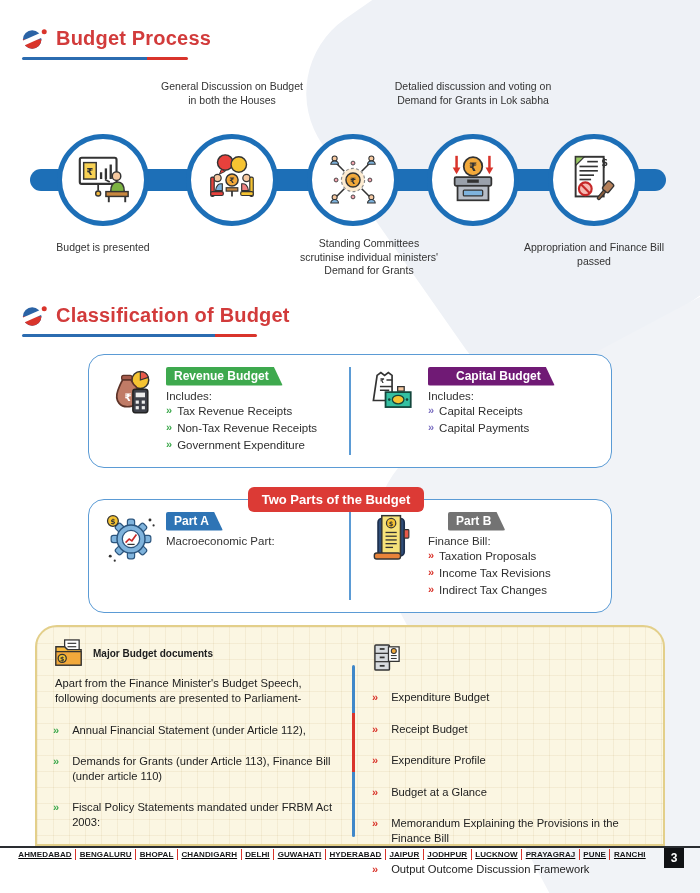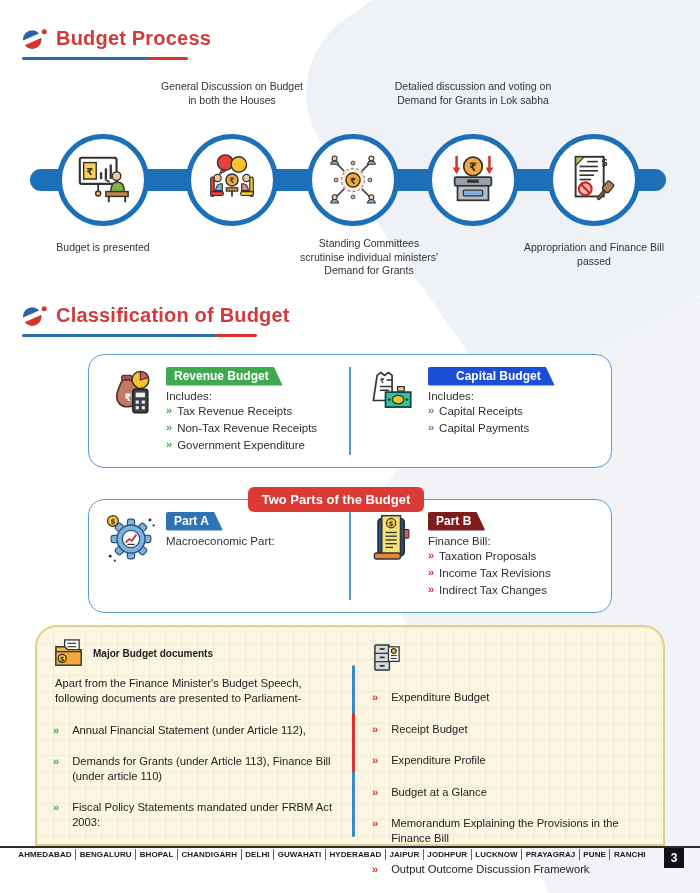--- a/index.html
+++ b/index.html
@@ -32,21 +32,21 @@
 
   
   .info-box { position:absolute; left:88px; width:524px; height:114px; background:#fff; border:1.6px solid #5b9bd5; border-radius:16px; display:flex; }
   .box1 { top:354px; } .box2 { top:499px; }
   .col { width:50%; display:flex; padding:11px 6px 6px 12px; }
   .col-icon { width:60px; flex-shrink:0; display:flex; justify-content:center; }
   .col-icon svg { width:56px; height:56px; }
   .col-body { margin-left:5px; }
   .box-divider { width:2px; background:#5b9bd5; margin:12px 0; }
   .chip { display:inline-block; color:#fff; font-weight:700; font-size:12px; padding:2.5px 14px 2.5px 8px; clip-path:polygon(0 0,calc(100% - 9px) 0,100% 100%,0 100%); border-radius:2px; }
-  .chip-green{background:#3ea94e;} .chip-purple{background:#1d4ed8;padding-left:28px;} .chip-blue{background:#2e74b5;} .chip-salmon{background:#7f1d1d;}
+  .chip-green{background:#3ea94e;} .chip-purple{background:#701a75;padding-left:28px;} .chip-blue{background:#2e74b5;} .chip-salmon{background:#737373;margin-left:20px;}
   .sub-lbl { font-size:11.5px; color:#333; margin:4px 0 2px; }
   ul.blist { list-style:none; }
   ul.blist li { display:flex; gap:5px; margin:2.5px 0; font-size:11.5px; color:#2f2f2f; line-height:1.25; }
   .chev { font-weight:800; font-size:11px; }
   .chev::before { content:"\00BB"; }
   .cg{color:#3ea94e;} .cp{color:#7a6ec0;} .cb{color:#2e74b5;} .cr{color:#d9342b;}
   .narrow { max-width:152px; }
 
   .badge { position:absolute; left:248px; top:487px; width:176px; height:25px; background:#dc3a35; border-radius:6px; color:#fff; font-weight:700; font-size:13px; display:flex; align-items:center; justify-content:center; z-index:3; }
 
@@ -64,21 +64,21 @@
   ul.dlist { list-style:none; margin-top:2px; }
   ul.dlist li { display:flex; gap:13px; margin:17px 0; font-size:11.2px; color:#222; line-height:1.3; }
   ul.sublist { list-style:none; margin:1px 0 0 16px; }
   ul.sublist li { display:flex; gap:6px; margin:3px 0; font-size:11.2px; color:#222; line-height:1.3; }
   .tri { color:#2f8f46; font-size:8px; padding-top:3px; }
   .tri::before { content:"\25B6"; }
   .other-list { margin-top:14px; }
 
   
   .footer-line { position:absolute; left:0; top:846px; width:700px; height:2px; background:#2a2d31; }
-  .footer { position:absolute; left:0; top:849px; width:664px; display:flex; justify-content:center; align-items:center; }
+  .footer { position:absolute; left:0; top:849px; width:664px; display:flex; justify-content:center; align-items:center;text-decoration:underline; }
   .cities { display:flex; align-items:center; white-space:nowrap; }
   .city { font-size:8px; font-weight:700; color:#17181a; letter-spacing:.1px; padding:1px 3.5px; border-right:1.4px solid #d9342b; }
   .city:last-child { border-right:none; }
   .page-num { position:absolute; right:16px; top:848px; width:20px; height:20px; background:#101114; color:#fff; font-size:12px; font-weight:700; display:flex; align-items:center; justify-content:center; }
 </style>
 </head>
 <body>
 
 <div class="page">
   <div class="bg-a"></div>

